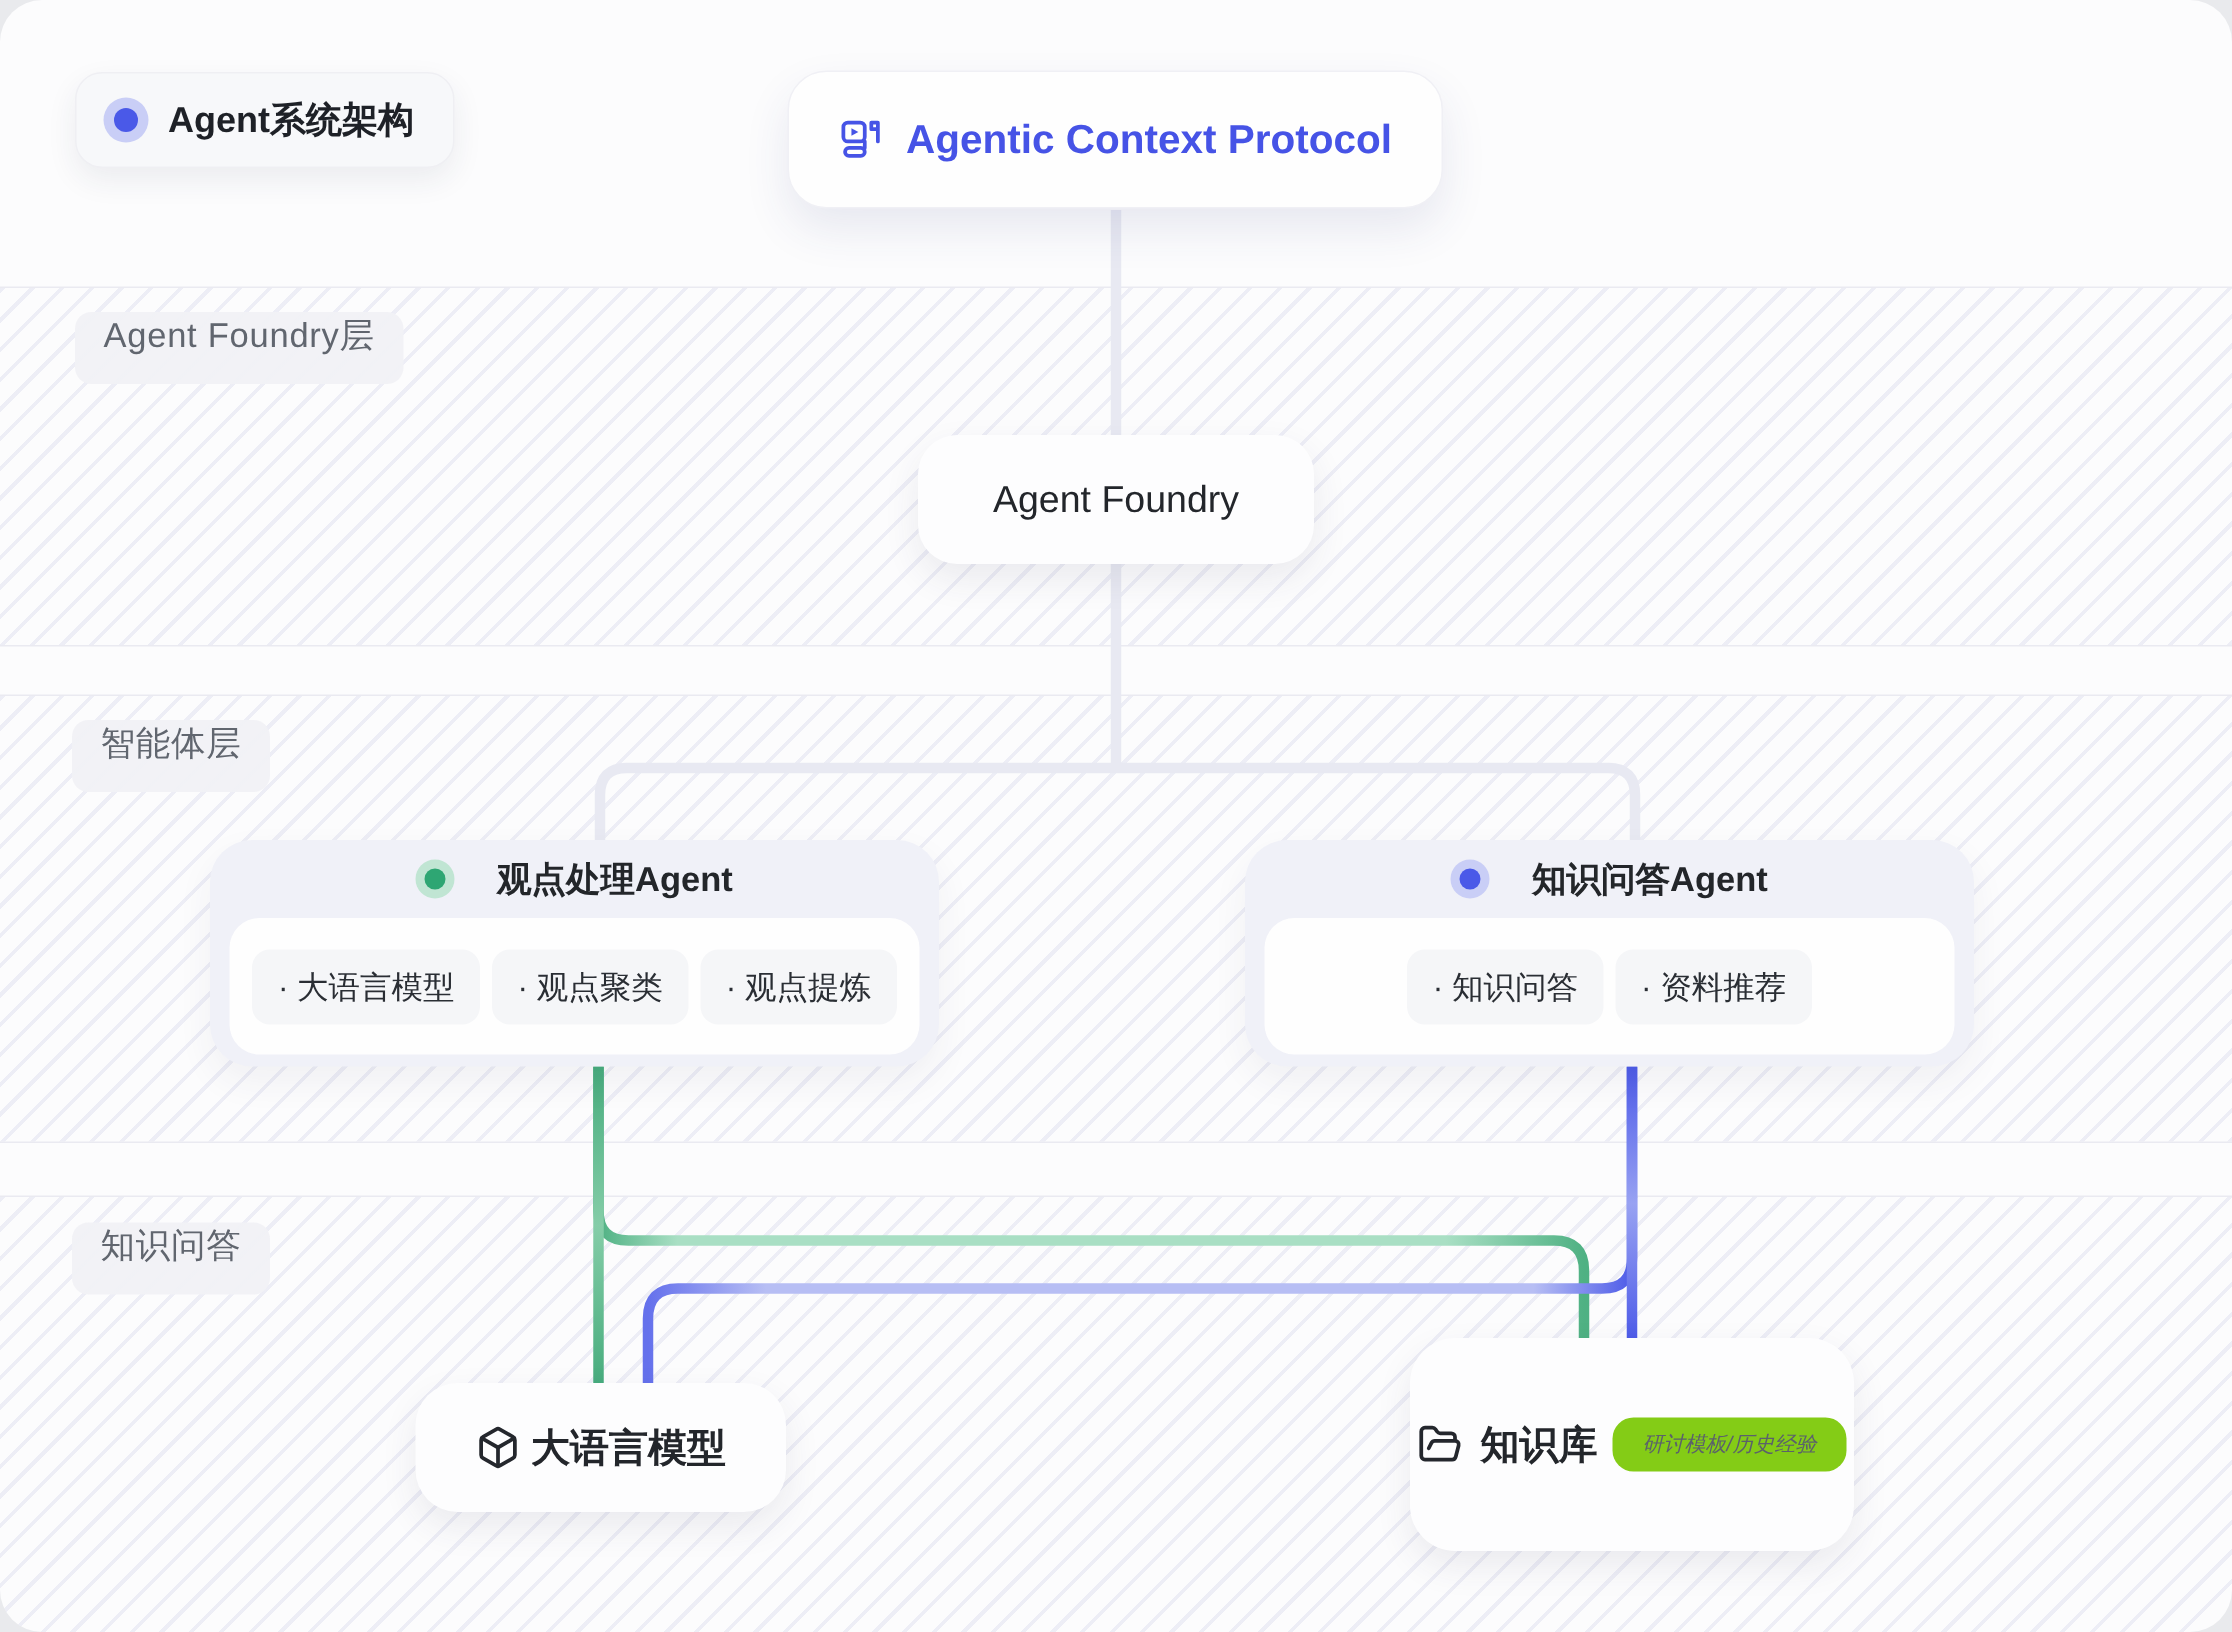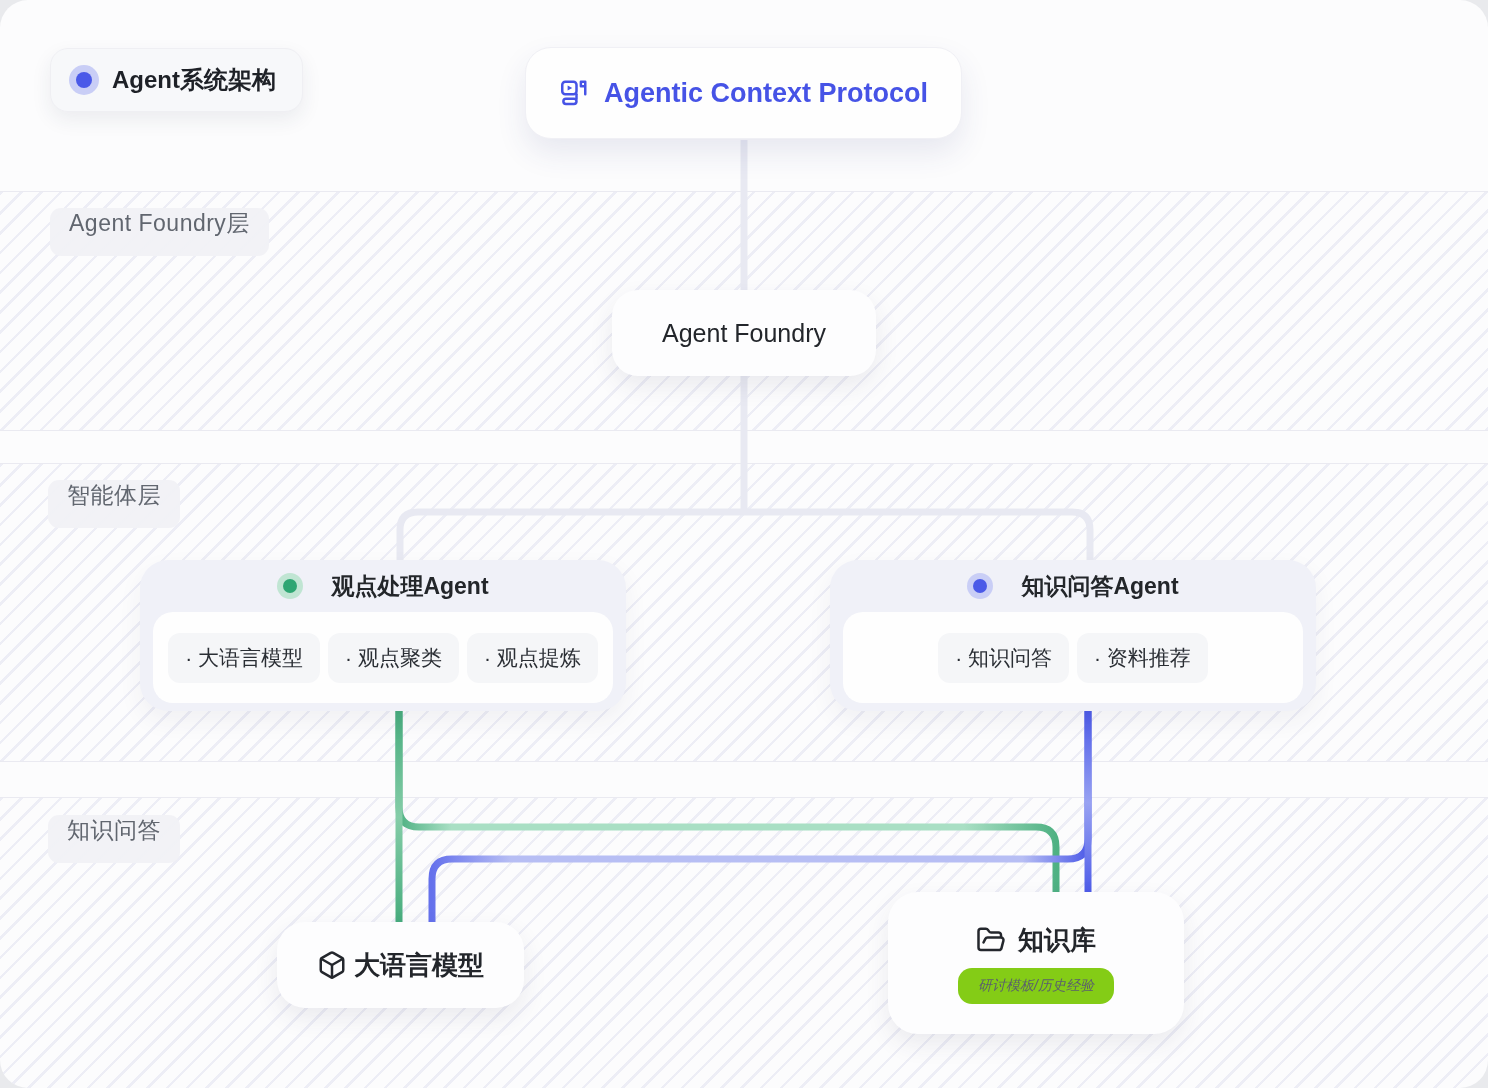--- a/index.html
+++ b/index.html
@@ -45,21 +45,21 @@
   .protocol{position:absolute;z-index:4;left:525px;top:47px;height:92px;display:inline-flex;align-items:center;gap:15px;
         padding:0 33px;background:#FEFEFE;border:1px solid #F0F0F5;border-radius:26px;
         box-shadow:0 14px 30px rgba(50,60,130,.10);}
   .protocol .txt{font-size:27px;font-weight:700;color:#4653E6;}
 
   
   .node{position:absolute;z-index:4;background:#FDFDFE;border-radius:26px;
         box-shadow:0 10px 24px rgba(50,55,90,.09);display:flex;align-items:center;justify-content:center;}
   .node-foundry{left:612px;top:290px;width:264px;height:86px;font-size:25px;font-weight:400;color:#23262B;}
   .node-llm{left:277px;top:922px;width:247px;height:86px;gap:7px;font-size:26px;font-weight:700;color:#23262B;border-radius:28px;}
-  .node-kb{left:888px;top:892px;width:296px;height:142px;flex-direction:column;gap:10px;border-radius:30px;}
+  .node-kb{left:940px;top:892px;width:296px;height:142px;flex-direction:row;gap:10px;border-radius:30px;}
   .kb-title-row{display:flex;align-items:center;gap:12px;font-size:26px;font-weight:700;color:#23262B;}
   .kb-subtitle{background:#84cc16;border-radius:14px;padding:9px 20px;font-size:14px;color:#5B616B;font-style:italic;}
 
   
   .agent-card{position:absolute;z-index:4;width:486px;height:151px;background:#F0F1F8;border-radius:28px;
         box-shadow:0 10px 24px rgba(50,55,90,.06);}
   .agent-left{left:140px;top:560px;}
   .agent-right{left:830px;top:560px;}
   .agent-head{height:52px;display:flex;align-items:center;justify-content:center;gap:28px;
         font-size:23px;font-weight:700;color:#23262A;}

